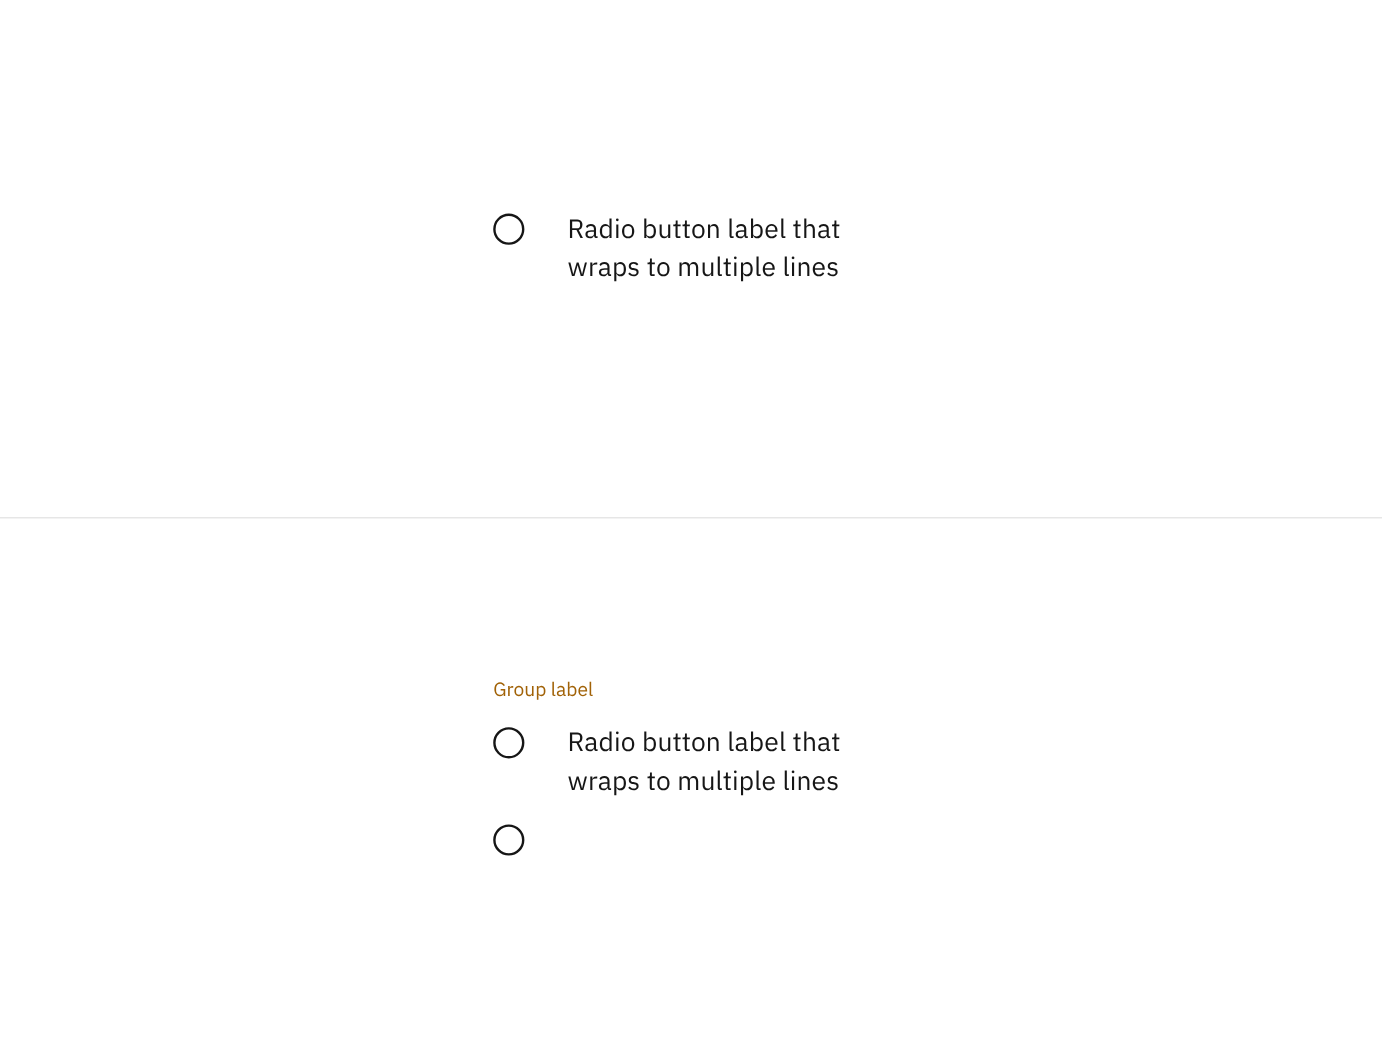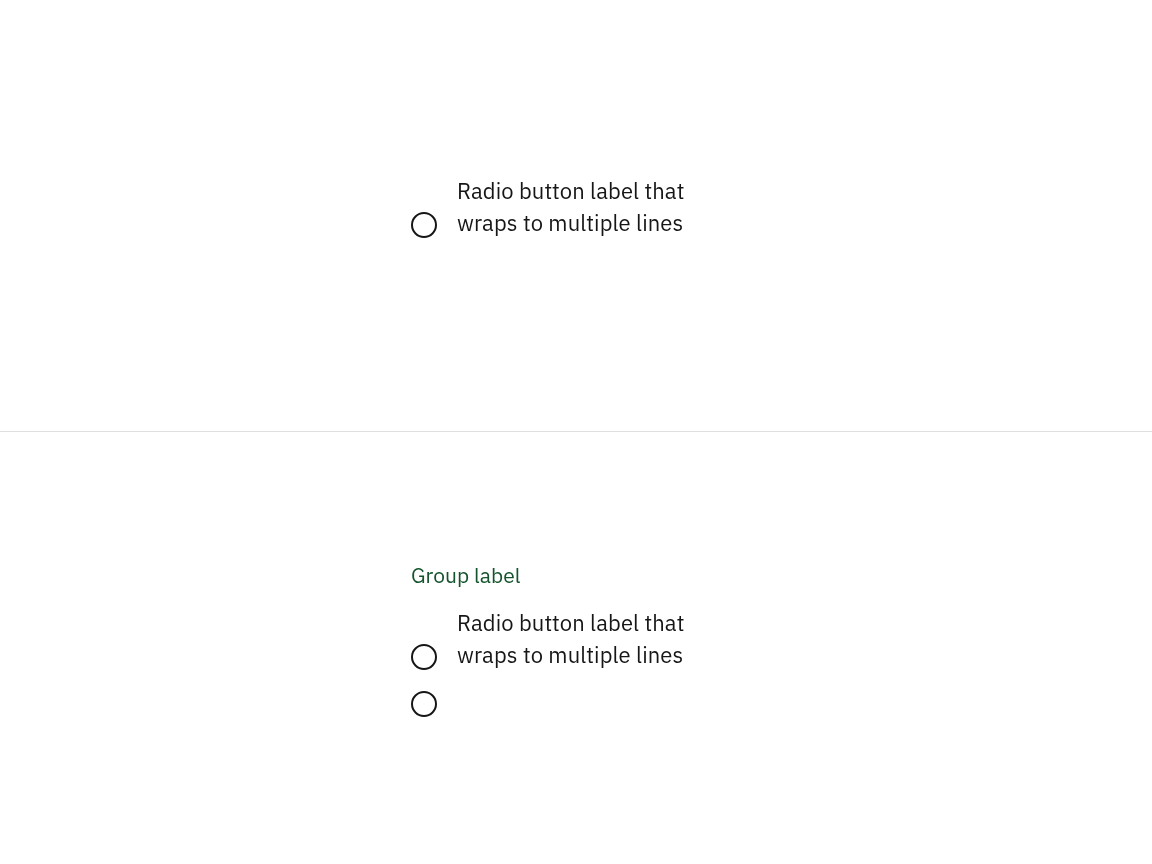--- a/index.html
+++ b/index.html
@@ -24,29 +24,29 @@
       height: 432px;
       border-bottom: 1px solid #e0e0e0;
     }
     .section-bottom {
       height: 432px;
     }
     .content-block {
       width: 330px;
     }
     .group-label {
-      font-size: 21px;
-      color: #14532d;
+      font-size: 16px;
+      color: #a16207;
       margin-bottom: 18px;
       font-weight: 400;
     }
     .radio-item {
       display: flex;
-      align-items: flex-end;
-      gap: 20px;
+      align-items: flex-start;
+      gap: 36px;
       margin-bottom: 18px;
       cursor: pointer;
     }
     .radio-circle {
       flex-shrink: 0;
       width: 26px;
       height: 26px;
       border: 2px solid #161616;
       border-radius: 50%;
       margin-top: 3px;

